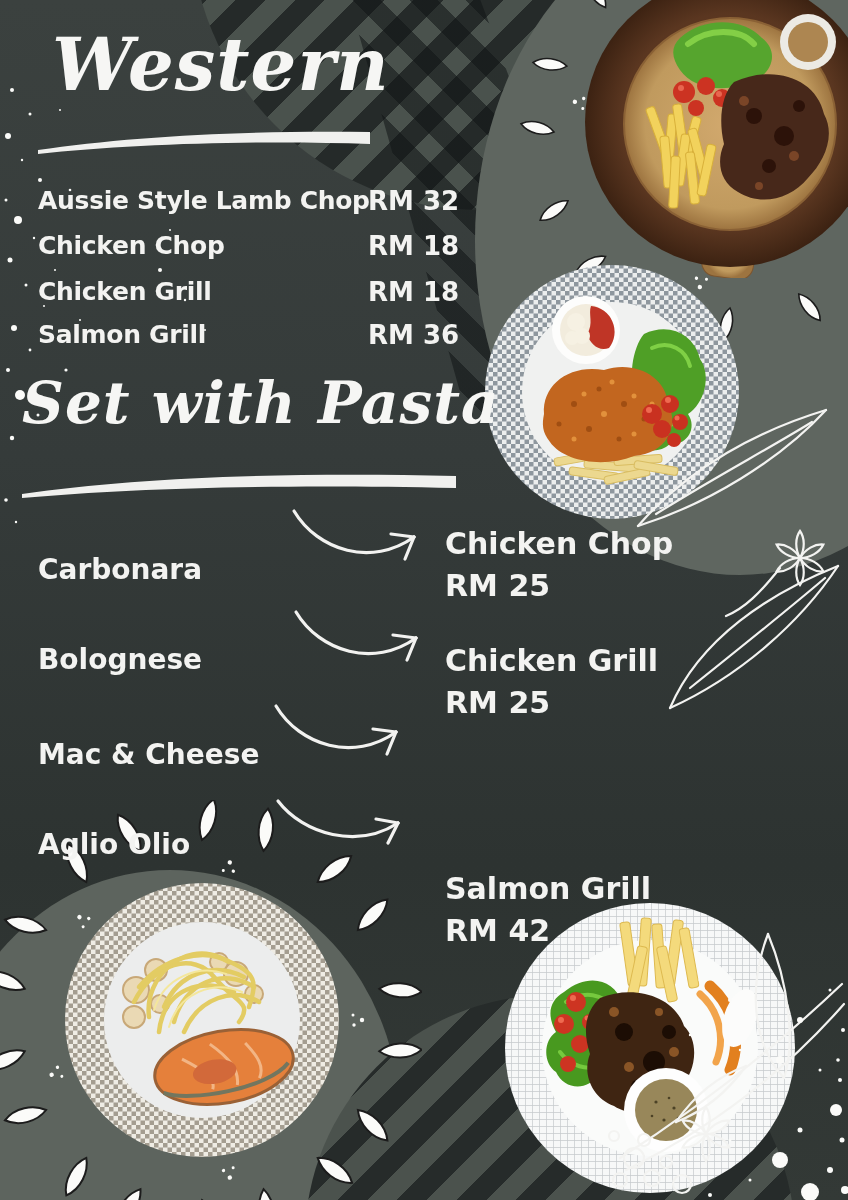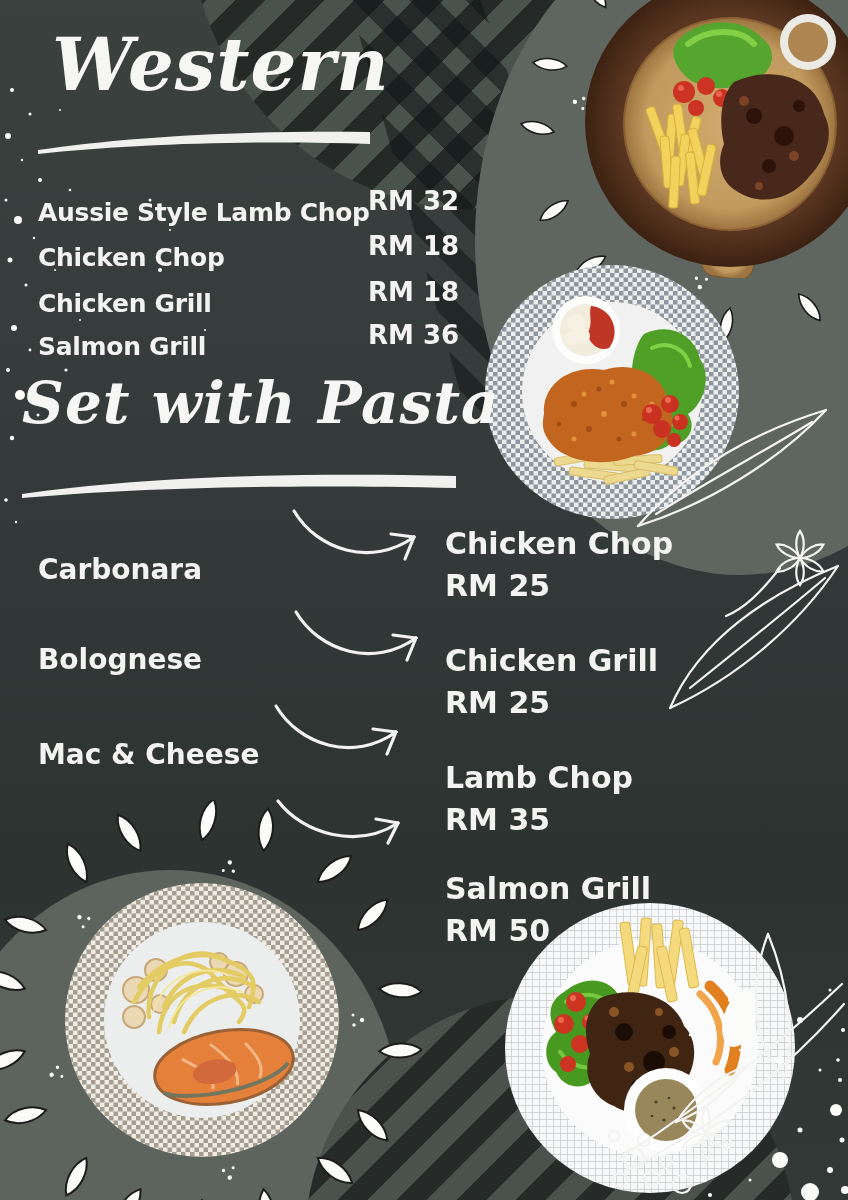--- a/index.html
+++ b/index.html
@@ -19,21 +19,21 @@
   .blob-bl{left:-60px;top:870px;width:460px;height:500px;border-radius:50%;background:#5d645e;}
   .stripes-bottom{left:305px;top:995px;width:490px;height:490px;border-radius:50%;
     background:repeating-linear-gradient(135deg,#262b2a 0 21px,#4b524d 21px 42px);}
   
   .script{font-family:"DejaVu Serif","Liberation Serif",serif;font-style:italic;font-weight:bold;color:#f6f6f4;}
   .h-west{left:52px;top:22px;font-size:72px;letter-spacing:1px;}
   .h-pasta{left:22px;top:369px;font-size:58px;letter-spacing:1px;}
   
   .w-list{left:38px;top:186px;width:480px;height:170px;}
   .w-row{position:absolute;left:0;width:480px;height:40px;}
-  .iname{position:absolute;left:0;top:12px;font-size:25px;letter-spacing:-.3px;font-weight:bold;white-space:nowrap;}
+  .iname{position:absolute;left:0;top:0;font-size:25px;letter-spacing:-.3px;font-weight:bold;white-space:nowrap;}
   .iprice{position:absolute;left:330px;top:0;font-size:26px;font-weight:bold;white-space:nowrap;}
   .p-list{left:38px;top:508px;width:300px;height:330px;}
   .p-row{position:absolute;left:0;font-size:28px;font-weight:bold;white-space:nowrap;margin-top:45px;}
   .set-list{left:445px;top:523px;width:300px;height:440px;}
   .set-block{position:absolute;left:0;line-height:42px;font-size:30px;font-weight:bold;white-space:nowrap;}
   .arrow{width:140px;height:80px;}
   svg{display:block;}
 </style>
 </head>
 <body>
@@ -446,20 +446,21 @@
 
   <div class="abs script h-pasta">Set with Pasta</div>
   <svg class="abs" style="left:16px;top:464px" width="452" height="36" viewBox="0 0 452 36">
     <path d="M6,30 C120,14 260,8 440,12 L440,24 C260,20 120,24 6,34 Z" fill="#f0f0ee"></path>
   </svg>
 
   <div class="abs p-list">
     <div class="p-row" style="top:0">Carbonara</div>
     <div class="p-row" style="top:90px">Bolognese</div>
     <div class="p-row" style="top:185px">Mac &amp; Cheese</div>
+    <div class="p-row" style="top:275px">Aglio Olio</div>
   </div>
 
   <svg class="abs arrow" style="left:288px;top:505px" viewBox="0 0 140 80">
     <g stroke="#f2f2f0" stroke-width="3.2" fill="none" stroke-linecap="round">
       <path d="M6,6 C30,46 84,62 126,32"></path>
         <path d="M126,32 l-23,-3"></path>
         <path d="M126,32 l-9,22"></path>
     </g>
   </svg>
   <svg class="abs arrow" style="left:290px;top:606px" viewBox="0 0 140 80">
@@ -486,23 +487,19 @@
 
   <div class="abs set-list">
     <div class="set-block" style="top:0">
       <div>Chicken Chop</div>
       <div>RM 25</div>
     </div>
     <div class="set-block" style="top:117px">
       <div>Chicken Grill</div>
       <div>RM 25</div>
     </div>
-    <div class="set-block" style="top:234px">
-      <div>Lamb Chop</div>
-      <div>RM 35</div>
-    </div>
     <div class="set-block" style="top:345px">
       <div>Salmon Grill</div>
-      <div>RM 50</div>
+      <div>RM 42</div>
     </div>
   </div>
 
 </div>
 
 </body></html>

